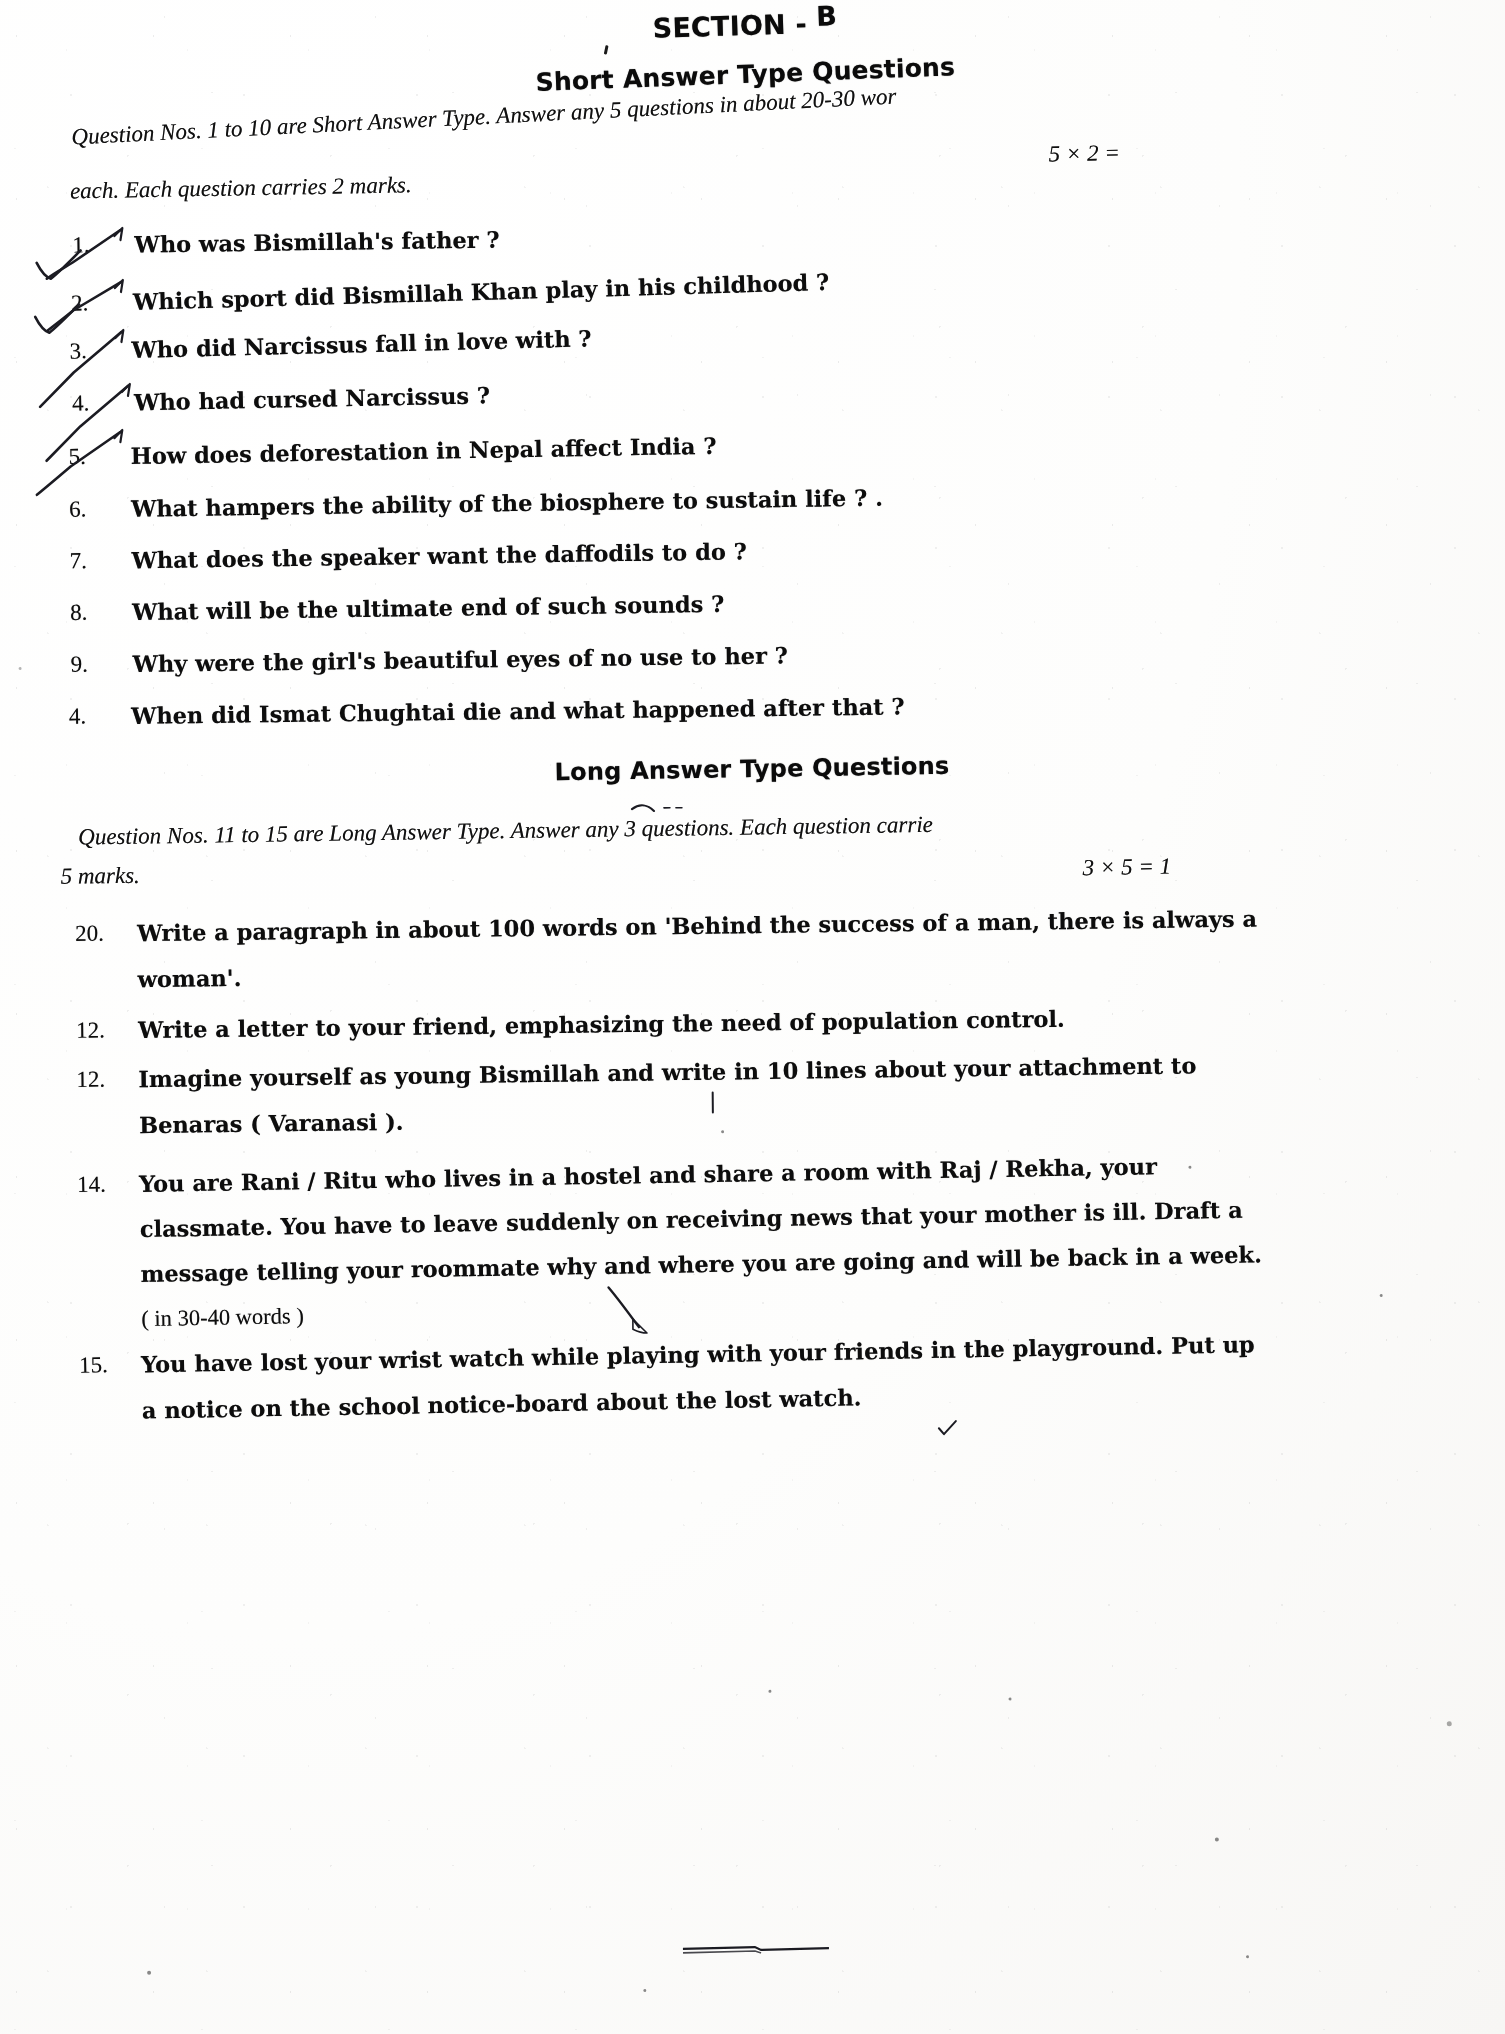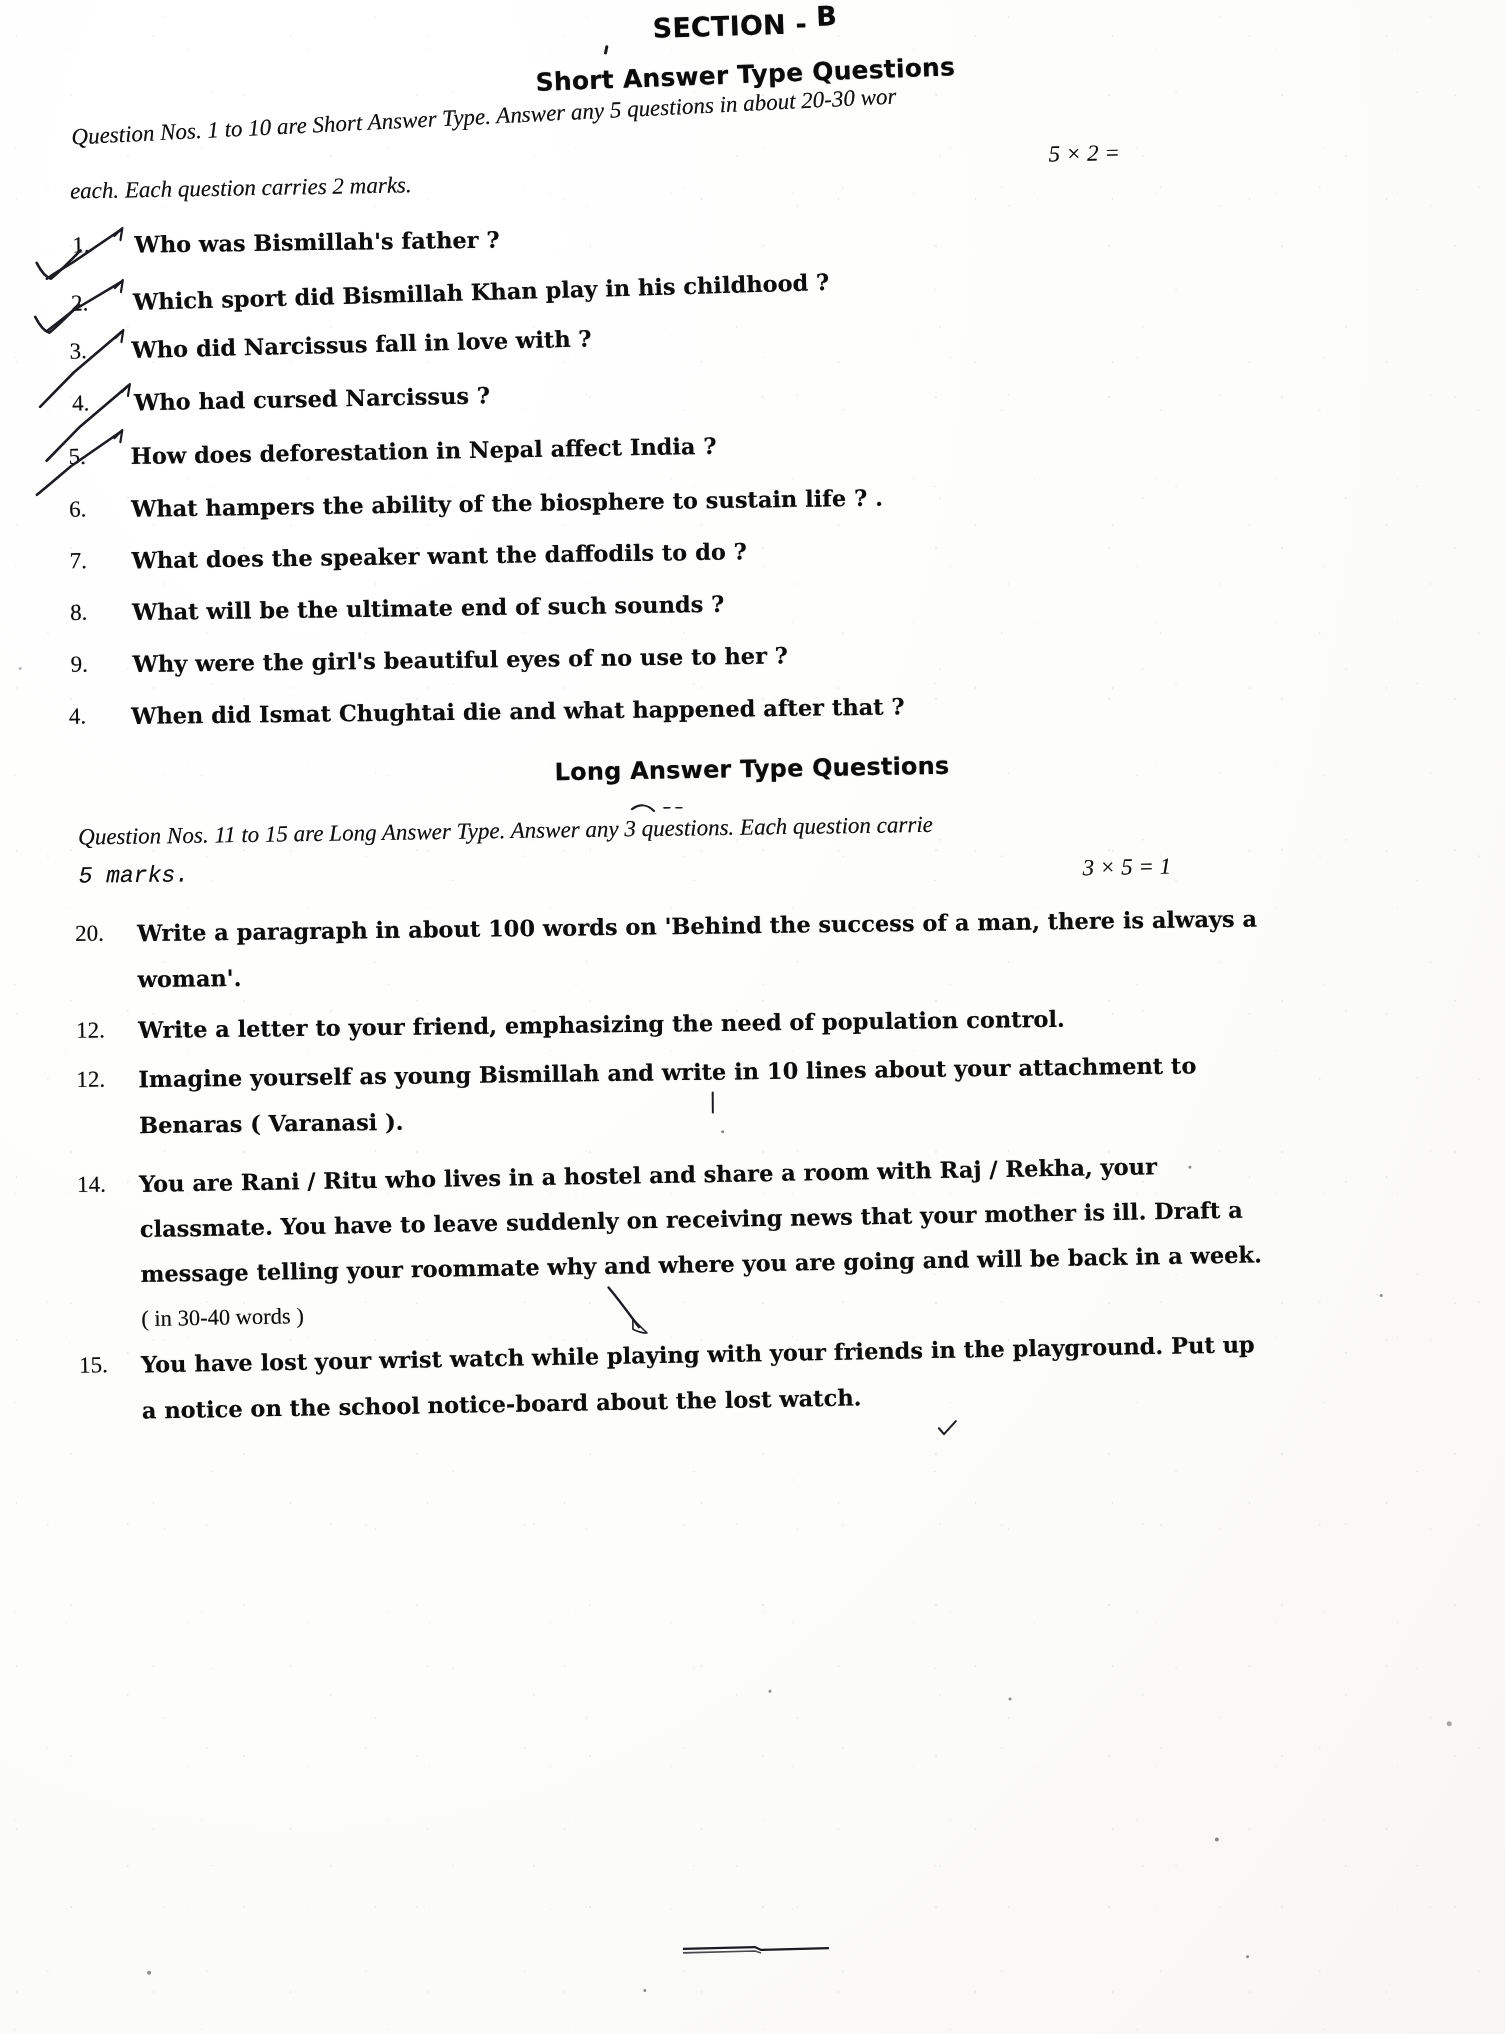--- a/index.html
+++ b/index.html
@@ -79,21 +79,21 @@
     font-family:"Liberation Serif", serif;
     font-style:italic;
     font-size:23px;
     color:#101010;
     text-shadow:0 0 .6px rgba(0,0,0,.5);
   }
   #instr1a{left:78px;top:118px;transform:rotate(-2.3deg);transform-origin:0 50%;}
   #instr1b{left:76px;top:172px;transform:rotate(-0.5deg);transform-origin:0 50%;}
   #marks1 {left:1055px;top:144px;transform:rotate(-0.6deg);}
   #instr2a{left:78px;top:818px;transform:rotate(-0.3deg);transform-origin:0 50%;}
-  #instr2b{left:78px;top:857px;font-family:Liberation Mono, monospace;}
+  #instr2b{left:60px;top:857px;}
   #marks2 {left:1082px;top:858px;transform:rotate(-0.4deg);}
 
   
   .q{
     position:absolute;
     display:flex;
     align-items:flex-start;
     font-family:"DejaVu Serif", serif;
     font-weight:700;
     font-size:22.5px;

